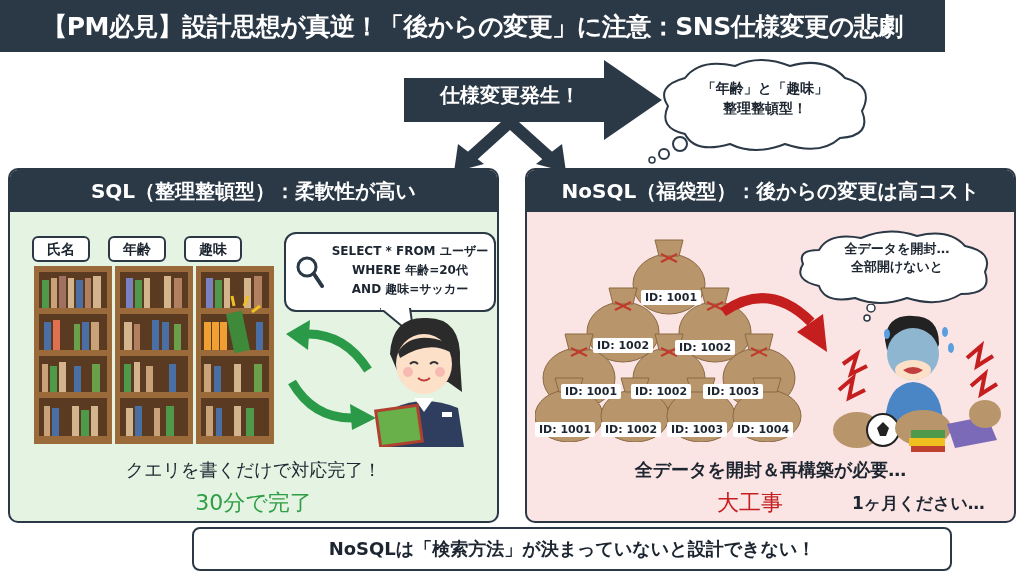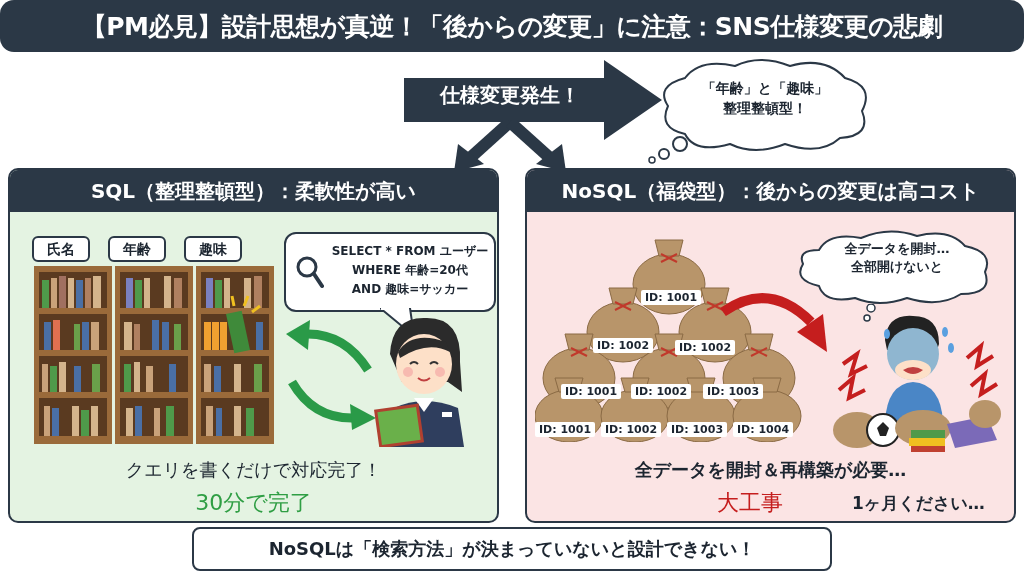--- a/index.html
+++ b/index.html
@@ -1,19 +1,19 @@
 <!DOCTYPE html>
 <html><head>
 <meta charset="utf-8">
 <style>
   * { box-sizing: border-box; margin: 0; padding: 0; }
   html, body { width: 1024px; height: 576px; overflow: hidden; background: #ffffff; font-family: "DejaVu Sans", "Liberation Sans", sans-serif; }
   .stage { position: relative; width: 1024px; height: 576px; background: #ffffff; }
 
-  .title-bar { position: absolute; left: 0; top: 0; width: 1024px; height: 52px; background: #2b3846; color: #fff; display: flex; align-items: center; justify-content: center; font-size: 25px; font-weight: bold; letter-spacing: -0.5px; border-radius: 14px; }
+  .title-bar { position: absolute; left: 0; top: 0; width: 945px; height: 52px; background: #2b3846; color: #fff; display: flex; align-items: center; justify-content: center; font-size: 25px; font-weight: bold; letter-spacing: -0.5px; }
 
   
   .spec-arrow { position: absolute; left: 404px; top: 60px; width: 260px; height: 80px; }
   .spec-label { position: absolute; left: 420px; top: 82px; width: 180px; color: #fff; font-size: 20px; font-weight: bold; text-align: center; }
   .split-arrows { position: absolute; left: 440px; top: 120px; width: 140px; height: 52px; }
 
   .thought-top { position: absolute; left: 640px; top: 56px; width: 240px; height: 110px; }
   .thought-top-text { position: absolute; left: 680px; top: 78px; width: 170px; text-align: center; font-size: 14px; font-weight: bold; color: #1c2530; line-height: 20px; }
 
   .panel { position: absolute; top: 168px; height: 355px; border: 2px solid #2b3846; border-radius: 10px; overflow: hidden; }
@@ -42,21 +42,21 @@
 
   .red-arrow { position: absolute; left: 192px; top: 118px; width: 120px; height: 70px; }
   .thought-right { position: absolute; left: 262px; top: 58px; width: 210px; height: 80px; }
   .thought-right-text { position: absolute; left: 290px; top: 70px; width: 160px; text-align: center; font-size: 13px; font-weight: bold; line-height: 18px; color: #1c2530; }
   .panicker { position: absolute; left: 300px; top: 130px; width: 180px; height: 150px; }
 
   .right-caption { position: absolute; left: 0; width: 100%; top: 246px; text-align: center; font-size: 18px; font-weight: bold; color: #1c2530; }
   .right-result { position: absolute; left: 190px; top: 276px; font-size: 22px; font-weight: normal; color: #c51e1e; }
   .right-aside { position: absolute; left: 325px; top: 280px; font-size: 17px; font-weight: bold; color: #1c2530; }
 
-  .bottom-note { position: absolute; left: 192px; top: 527px; width: 640px; height: 44px; background: #fff; border: 2px solid #2b3846; border-radius: 8px; display: flex; align-items: center; justify-content: center; font-size: 18px; font-weight: bold; color: #1c2530; }
+  .bottom-note { position: absolute; left: 192px; top: 527px; width: 760px; height: 44px; background: #fff; border: 2px solid #2b3846; border-radius: 8px; display: flex; align-items: center; justify-content: center; font-size: 18px; font-weight: bold; color: #1c2530; }
 </style>
 </head>
 <body>
 
 <div class="stage">
 
   <div class="title-bar">【PM必見】設計思想が真逆！「後からの変更」に注意：SNS仕様変更の悲劇</div>
 
   <svg class="spec-arrow" viewBox="0 0 260 80">
     <polygon points="0,18 200,18 200,0 258,40 200,80 200,62 0,62" fill="#2b3846"></polygon>

